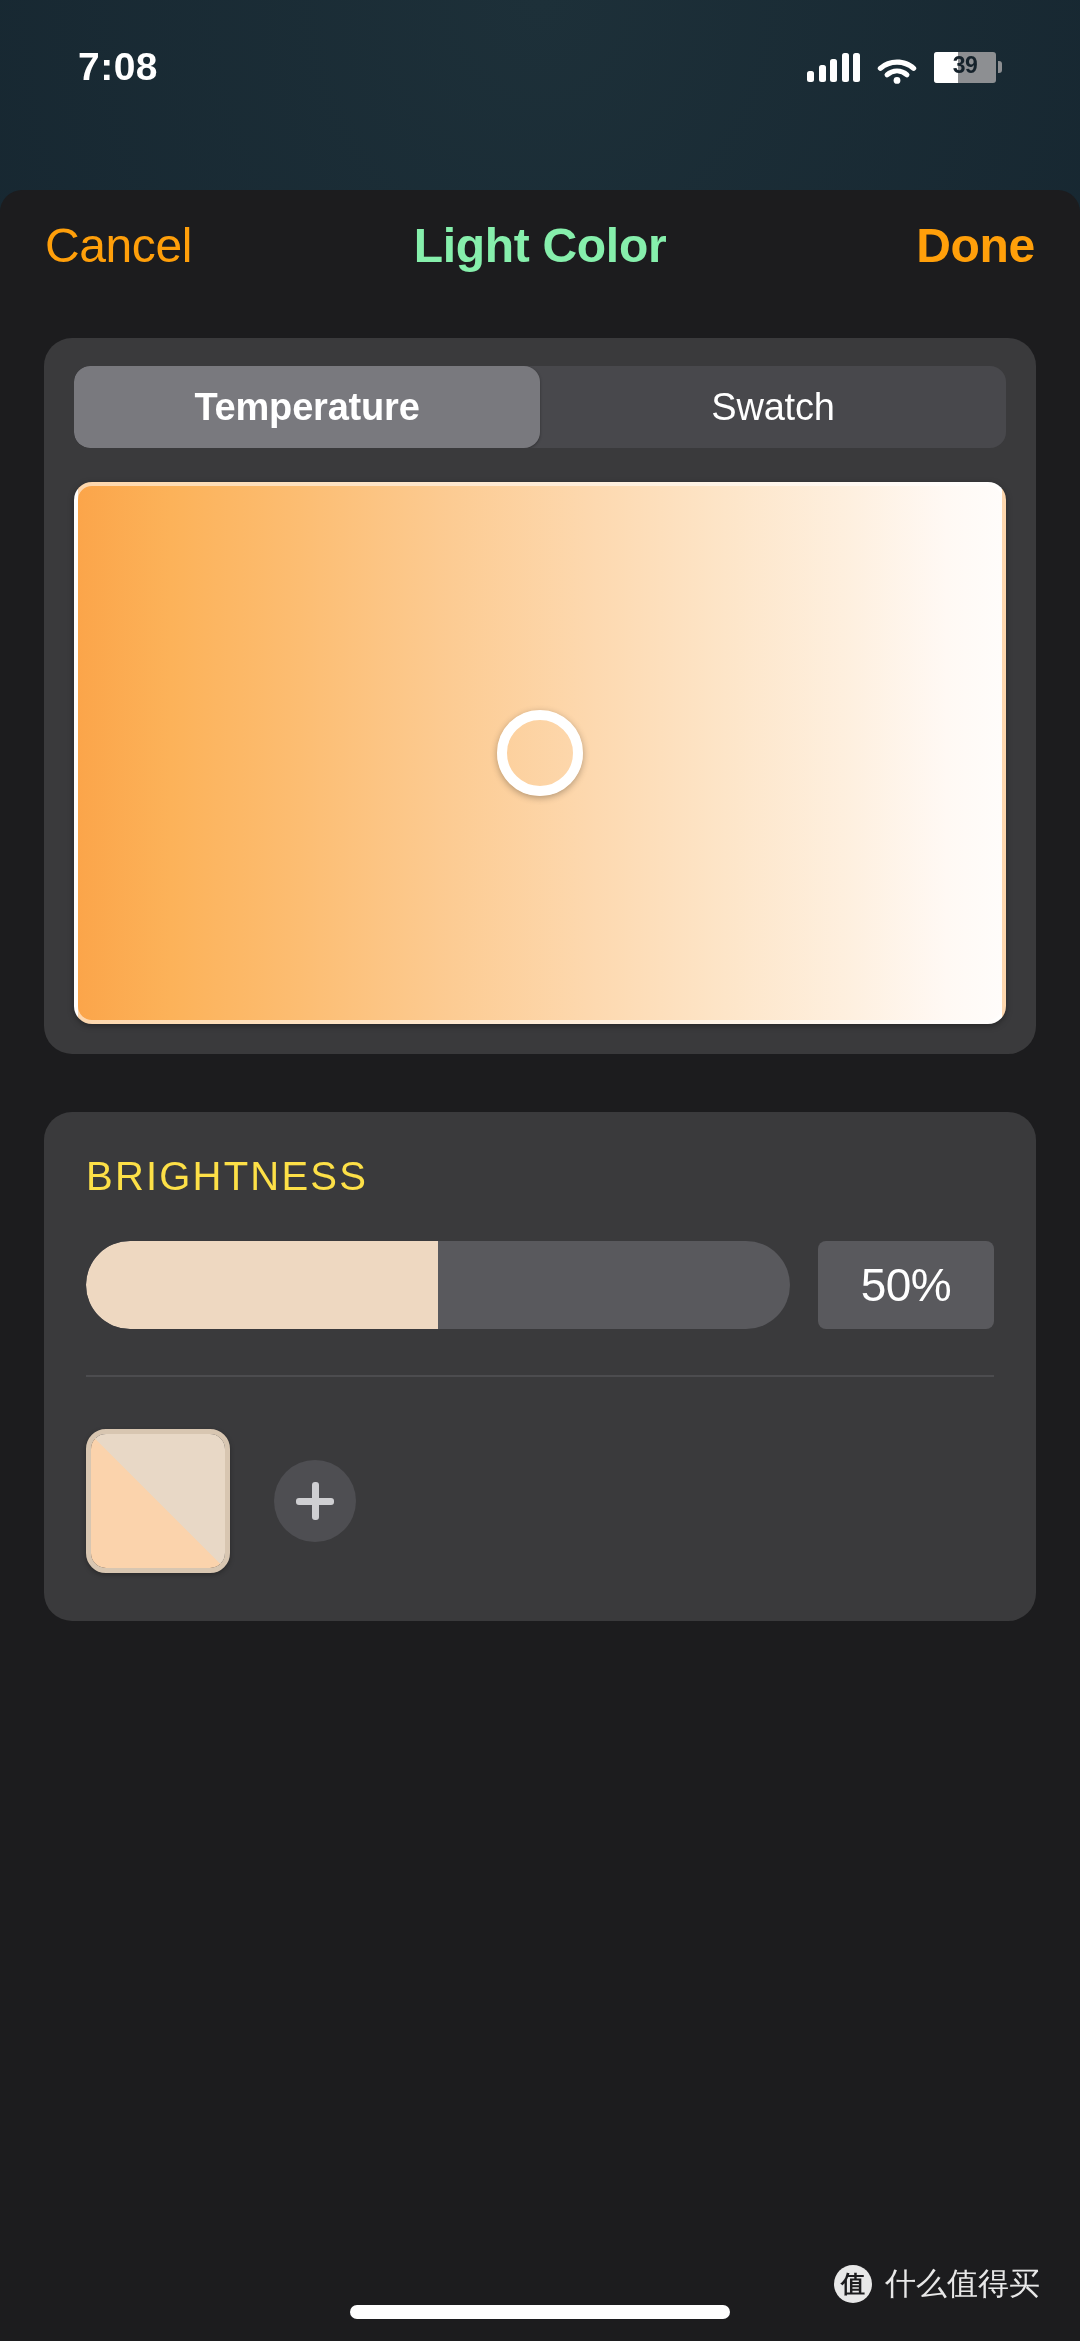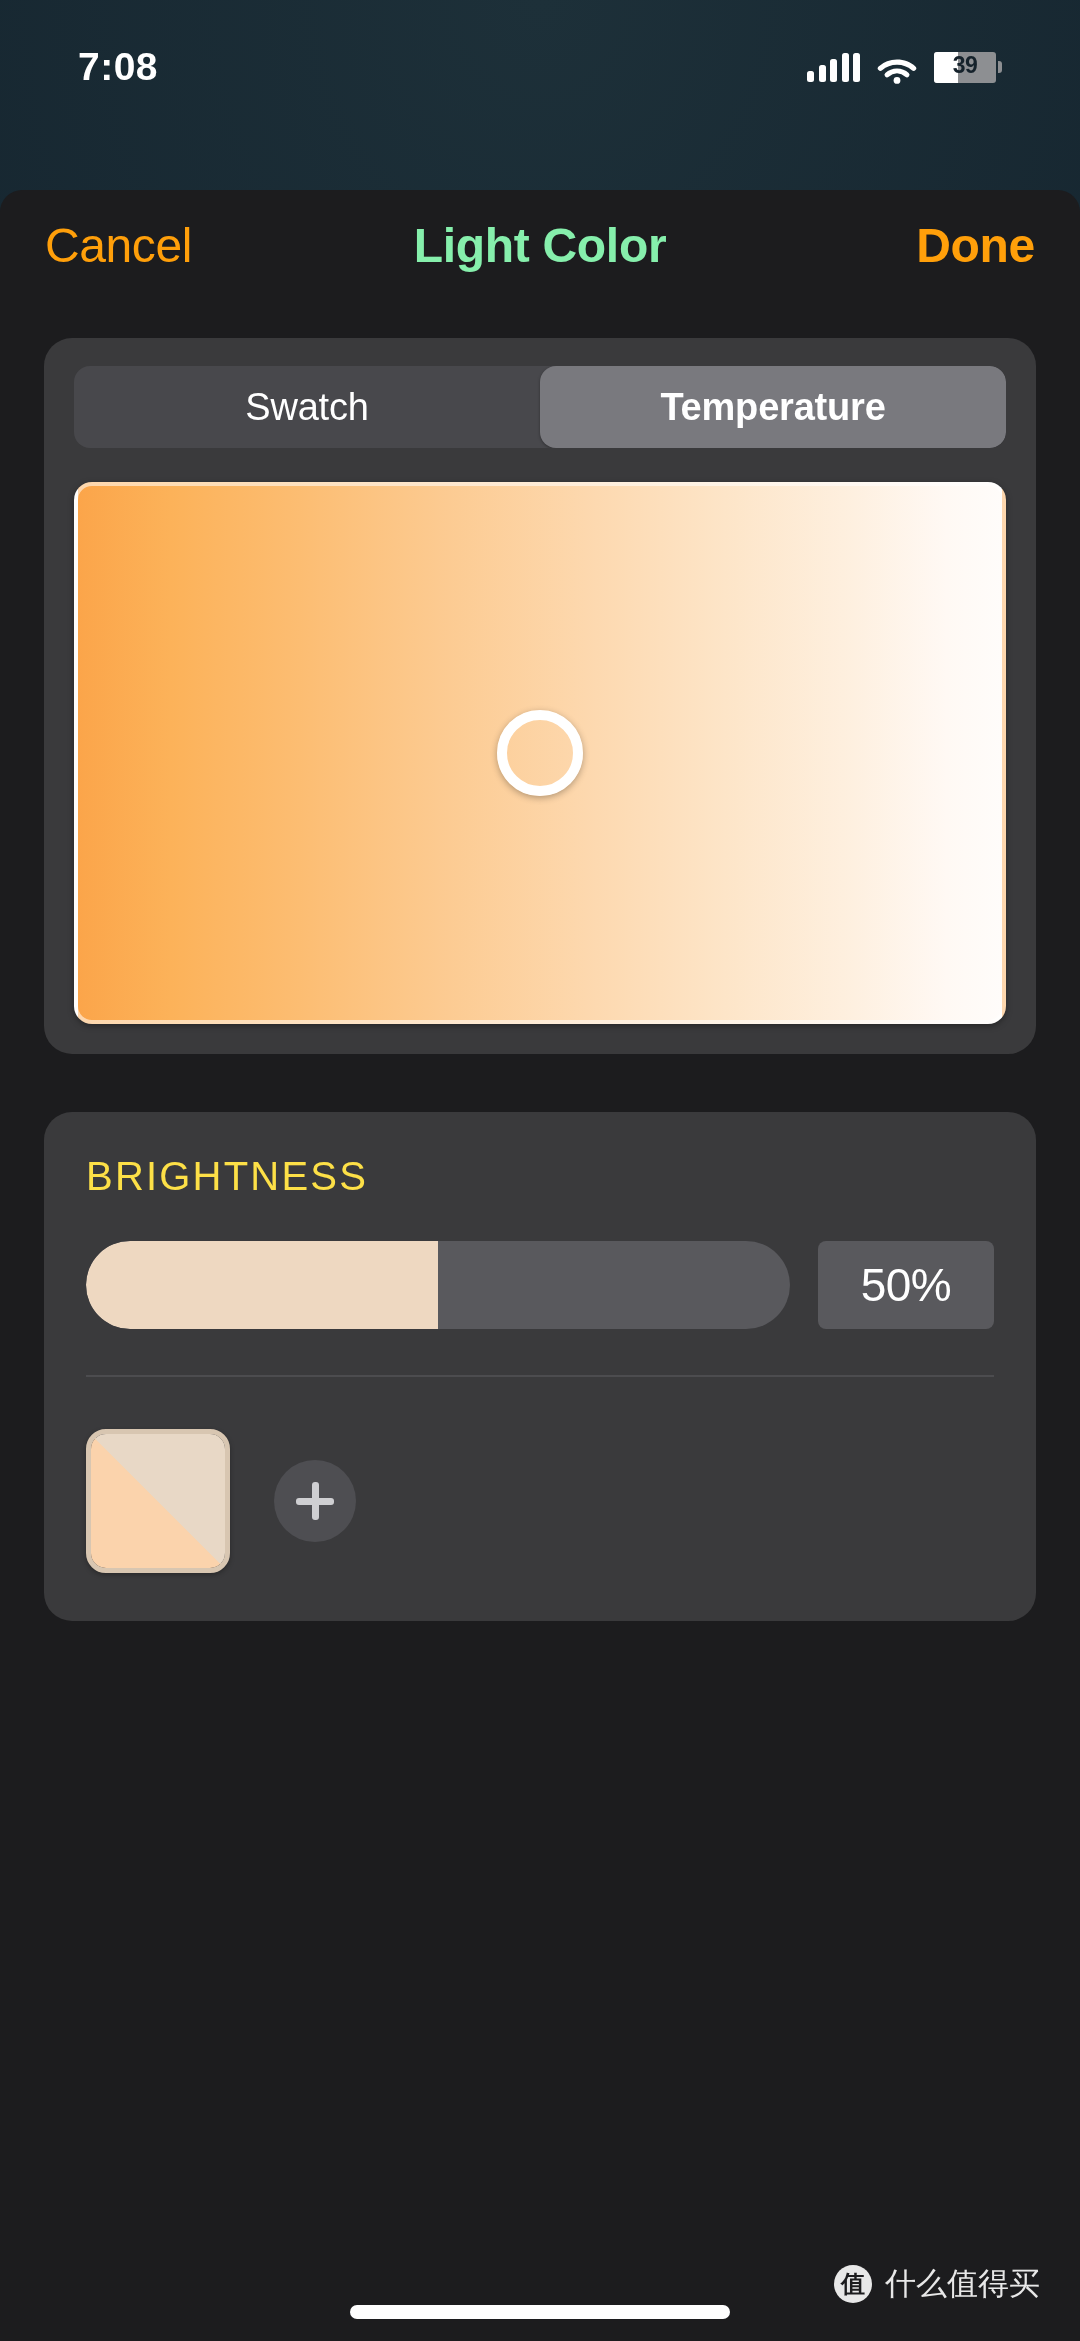--- a/index.html
+++ b/index.html
@@ -238,22 +238,22 @@
 
   <div id="nav-bar">
     <button id="cancel-btn" style="color: rgb(255, 159, 10);">Cancel</button>
     <div id="nav-title">Light Color</div>
     <button id="done-btn" style="color: rgb(255, 159, 10);">Done</button>
   </div>
 
   <div class="card" id="color-card">
 
     <div id="segmented">
+      <div class="seg active">Temperature</div>
       <div class="seg">Swatch</div>
-      <div class="seg active">Temperature</div>
     </div>
 
     <div id="temp-area">
       <div id="temp-picker" style="left: 50%;"></div>
     </div>
 
   </div>
 
   <div class="card" id="brightness-card">
 

